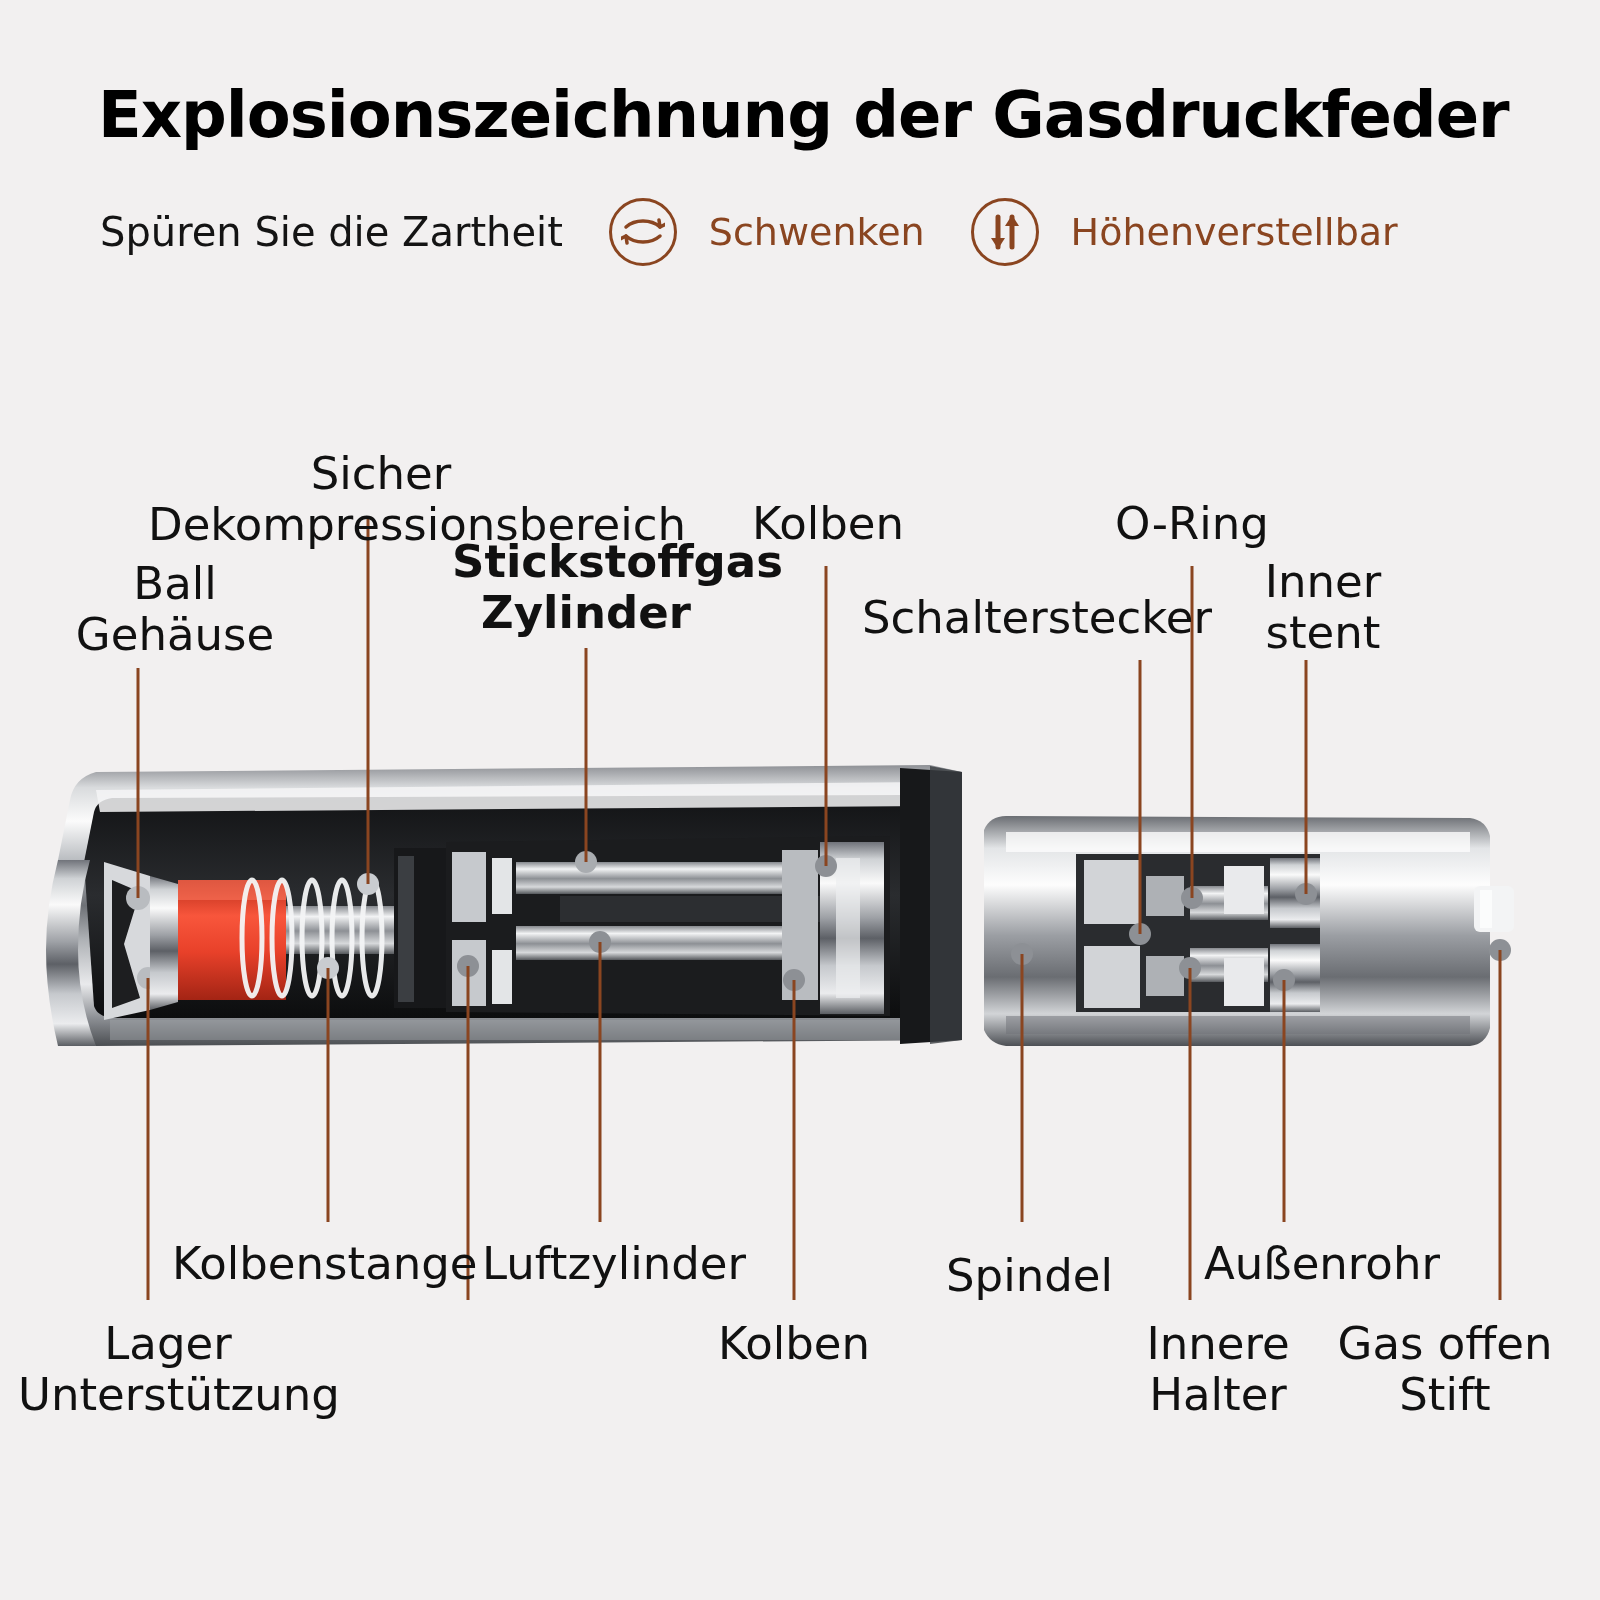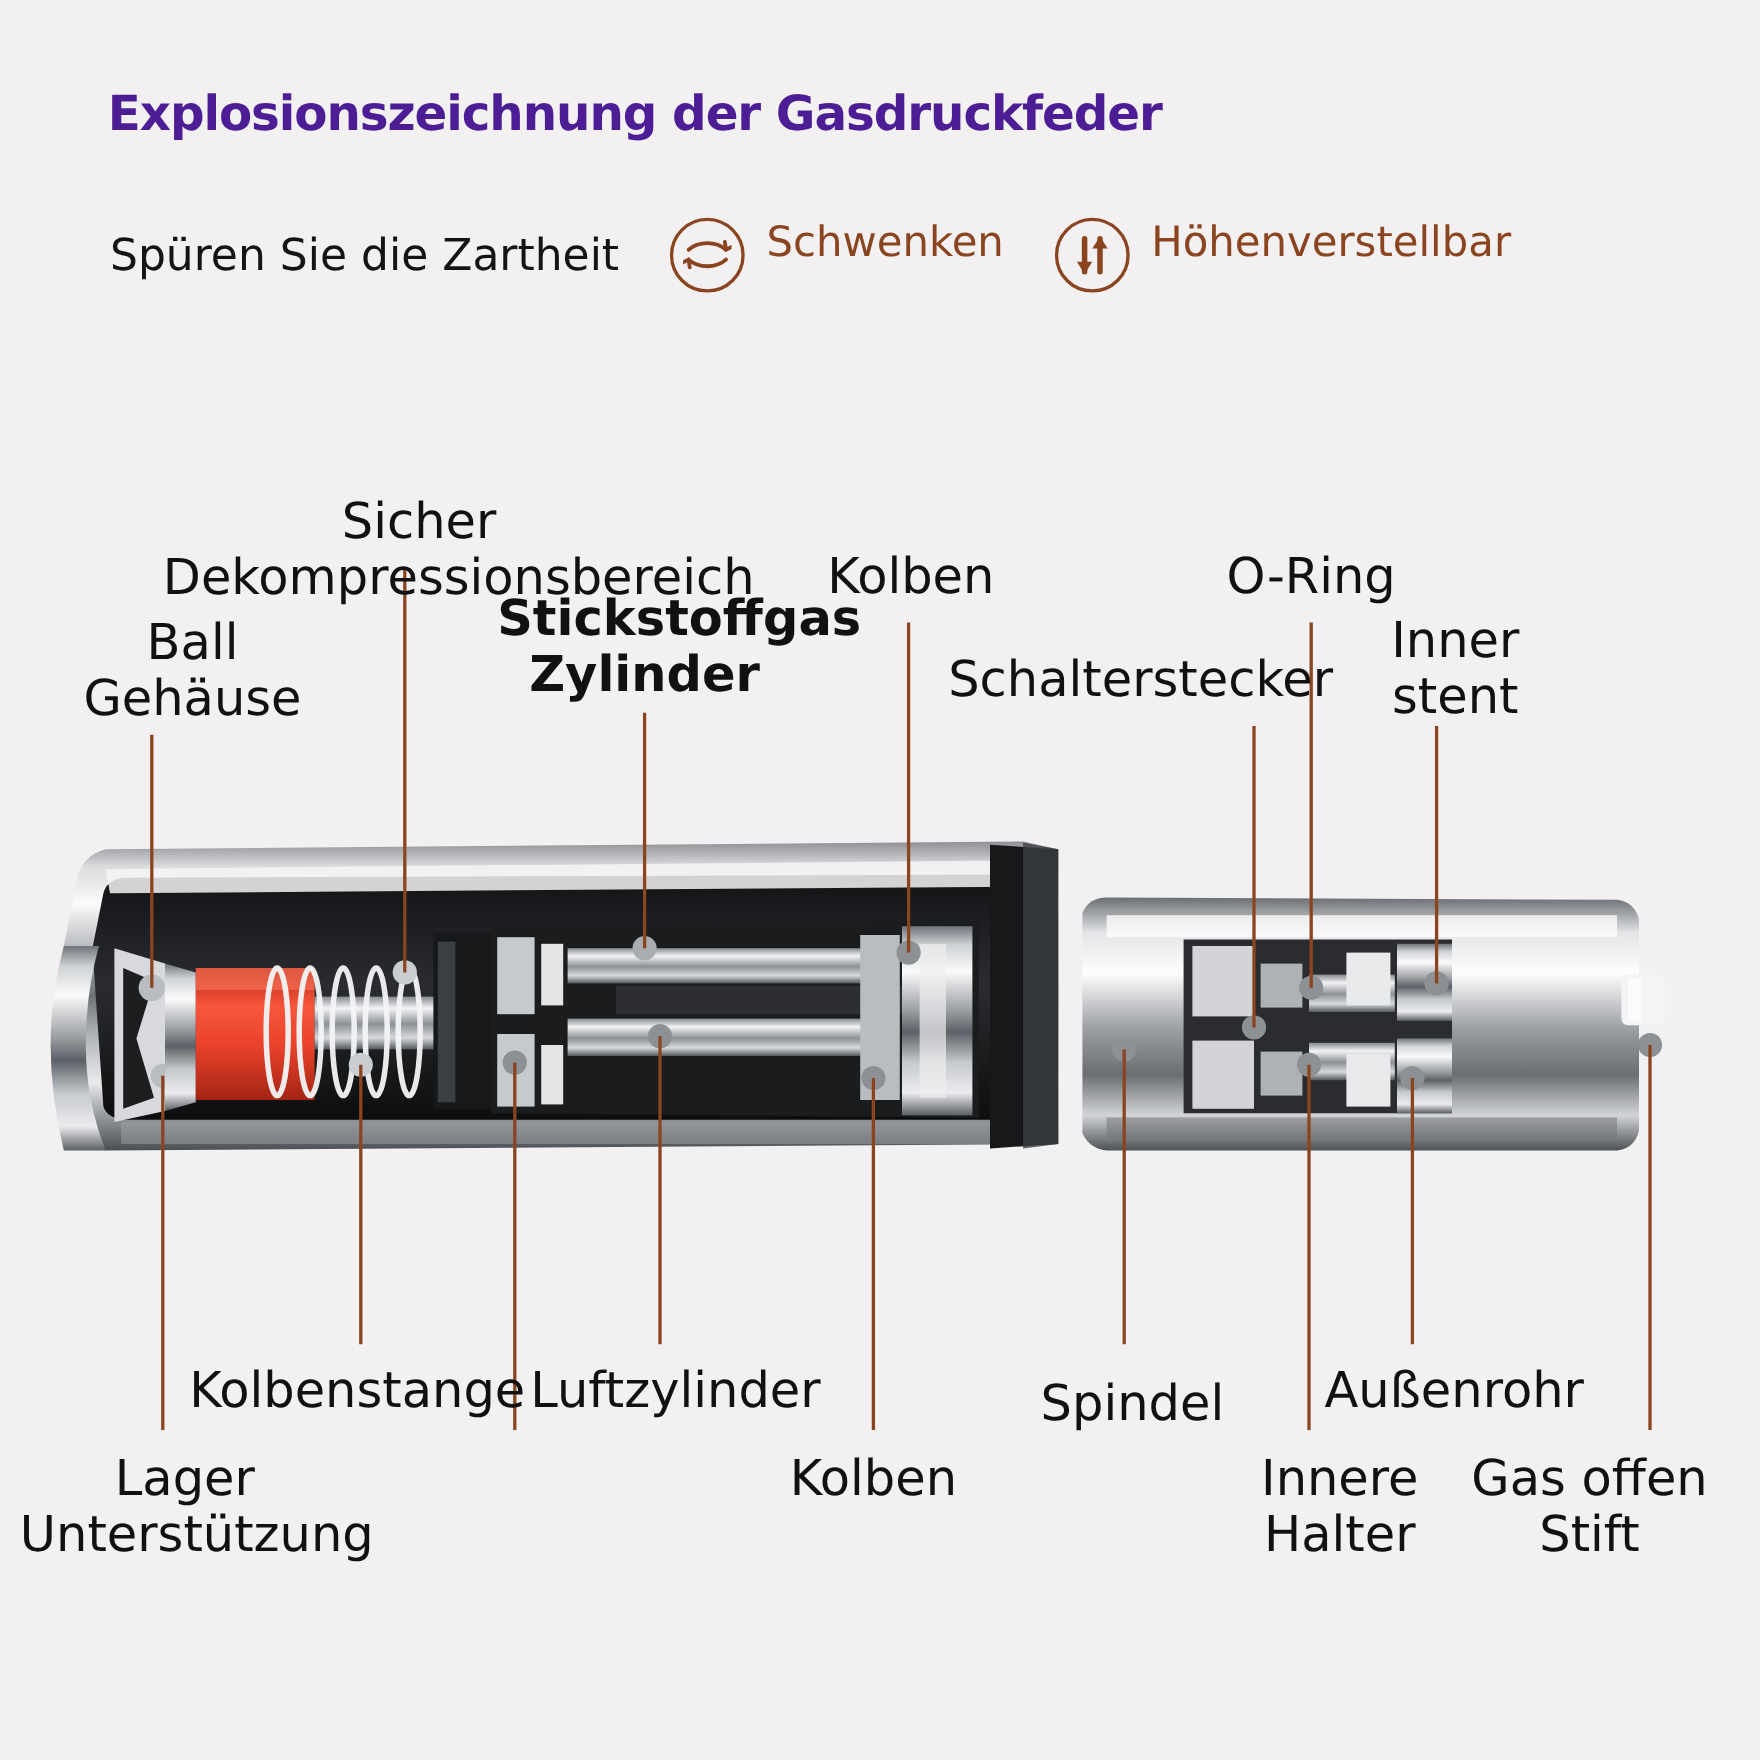--- a/index.html
+++ b/index.html
@@ -21,44 +21,44 @@
     width: 1600px;
     height: 1600px;
     background: #f2f0f0;
   }
 
   
   .title {
     position: absolute;
     left: 98px;
     top: 78px;
-    font-size: 44px;
+    font-size: 64px;
     font-weight: 700;
     letter-spacing: -1px;
-    color: #4c1d95;
+    color: #000000;
     white-space: nowrap;
   }
   .subrow {
     position: absolute;
     left: 100px;
     top: 198px;
     display: flex;
     align-items: center;
     gap: 46px;
     white-space: nowrap;
   }
   .subtitle {
     font-size: 40px;
     color: #141414;
     font-weight: 400;
   }
   .feature {
     display: flex;
-    align-items: flex-start;
-    gap: 20px;
+    align-items: center;
+    gap: 32px;
     color: #8a4520;
   }
   .feature .flabel {
     font-size: 38px;
     color: #8a4520;
   }
   .fic {
     width: 62px;
     height: 62px;
     border: 3px solid #8a4520;

